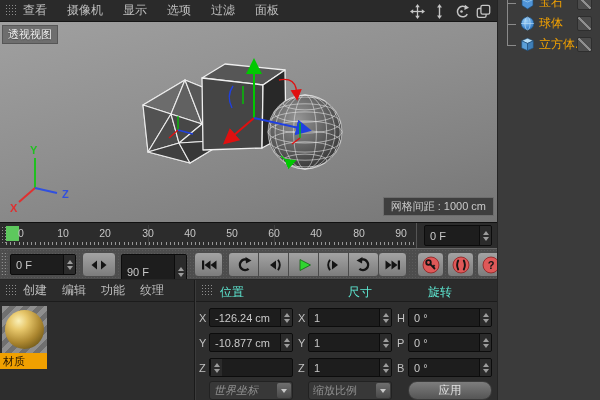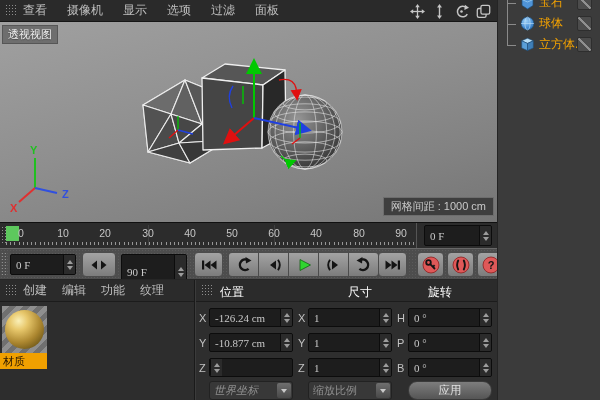--- a/index.html
+++ b/index.html
@@ -42,21 +42,21 @@
     color:#c6c6c6; font-size:10.5px; }
   .rline { position:absolute; top:2px; bottom:2px; width:1px; background:#3f3f3f; }
   #tick-dots { position:absolute; left:6px; top:19px; width:409px; height:3px;
     background:repeating-linear-gradient(90deg,#969696 0 1px,rgba(0,0,0,0) 1px 4.2px); }
   #ruler-end { position:absolute; left:416px; top:0; bottom:0; width:1px; background:#555; }
 
   
   .spin-field { position:absolute; background:#1d1d1d; border:1px solid #0c0c0c;
     border-radius:2px; display:flex; overflow:hidden; }
   .spin-field input { flex:1; min-width:0; background:transparent; border:none; outline:none;
-    color:#c9c9c9; font-size:11px; font-family:Liberation Serif, serif; padding:0 5px; }
+    color:#c9c9c9; font-size:11px; font-family:Liberation Sans, sans-serif; padding:0 5px; }
   .spinner { width:12px; border-left:1px solid #0c0c0c; background:#2b2b2b;
     display:flex; flex-direction:column; justify-content:center; align-items:center; gap:2px; }
   .arr-up { width:0; height:0; border-left:3px solid rgba(0,0,0,0);
     border-right:3px solid rgba(0,0,0,0); border-bottom:4px solid #9c9c9c; }
   .arr-dn { width:0; height:0; border-left:3px solid rgba(0,0,0,0);
     border-right:3px solid rgba(0,0,0,0); border-top:4px solid #9c9c9c; }
 
   
   #transport { position:absolute; left:0; top:248px; width:497px; height:32px;
     background-color:#4d4d4d;
@@ -82,21 +82,21 @@
     background:#2d2d2d; border-right:1px solid #1a1a1a; }
   #mat-thumb { position:absolute; left:2px; top:26px; width:45px; height:47px;
     background:repeating-linear-gradient(135deg,#8f8f8f 0 5px,#707070 5px 10px); cursor:pointer; }
   #mat-thumb .ball { position:absolute; left:3px; top:4px; width:39px; height:39px; border-radius:50%;
     background:radial-gradient(circle at 35% 28%, #faf0b8 0%, #e7c76b 24%, #ab862f 58%, #6d5617 84%, #483809 100%); }
   #mat-label { position:absolute; left:0; top:73px; width:47px; height:16px;
     background:#f0a000; color:#241400; font-size:11px; padding:1px 3px; cursor:pointer; }
 
   #coord-panel { position:absolute; left:196px; top:280px; width:301px; height:120px;
     background:#2e2e2e; }
-  #coord-panel .hdr { position:absolute; top:4px; color:#ffffff; font-size:12px; }
+  #coord-panel .hdr { position:absolute; top:4px; color:#5eead4; font-size:12px; }
   .axlab { position:absolute; width:10px; color:#c2c2c2; font-size:11px; }
   .dd { position:absolute; height:19px; background:#383838; border:1px solid #222;
     border-radius:3px; color:#8f8f8f; font-size:11px; line-height:17px; padding:0 4px;
     cursor:pointer; }
   .dd .nub { position:absolute; right:1px; top:1px; bottom:1px; width:14px;
     background:linear-gradient(#6e6e6e,#494949); border-radius:2px;
     display:flex; align-items:center; justify-content:center; }
   .dd .nub i { width:0; height:0; border-left:3.5px solid rgba(0,0,0,0);
     border-right:3.5px solid rgba(0,0,0,0); border-top:4.5px solid #c9c9c9; }
   #apply-btn { position:absolute; height:19px; background:linear-gradient(#7d7d7d,#555);

